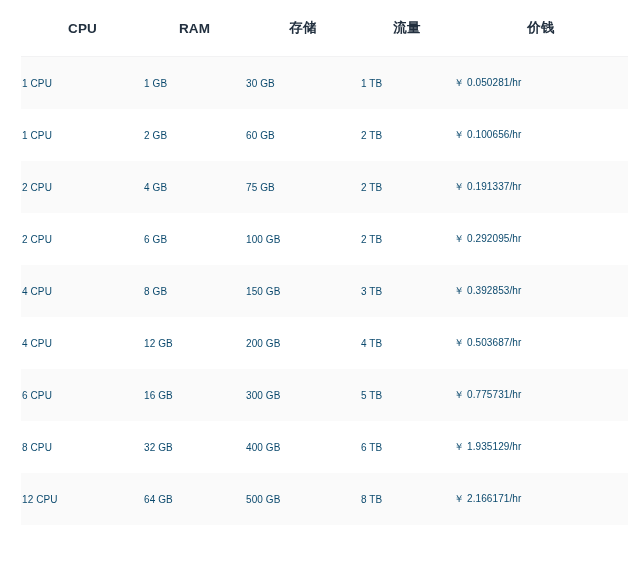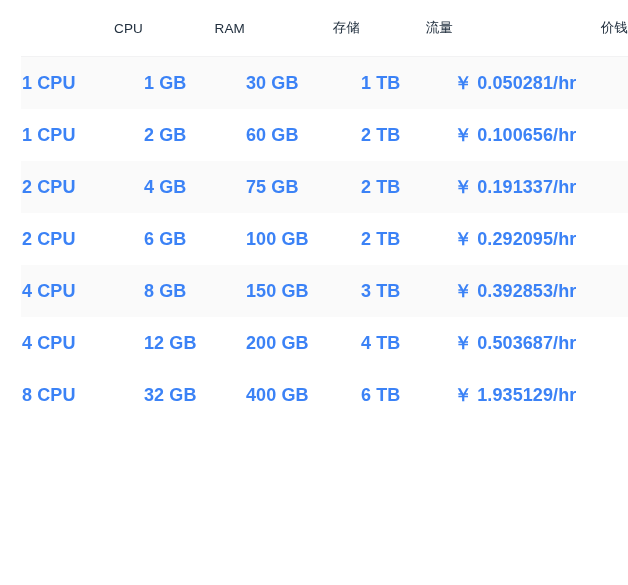--- a/index.html
+++ b/index.html
@@ -28,35 +28,35 @@
     font-size: 13.5px;
     color: #24303c;
   }
   table.pricing-table col.c-cpu   { width: 122px; }
   table.pricing-table col.c-ram   { width: 102px; }
   table.pricing-table col.c-store { width: 115px; }
   table.pricing-table col.c-traf  { width: 93px; }
   table.pricing-table col.c-price { width: 175px; }
 
   thead th {
-    text-align: right;
-    font-weight: normal;
+    text-align: center;
+    font-weight: bold;
     font-size: 13.5px;
     color: #22303f;
     padding: 0 0 0 1px;
     height: 56px;
     vertical-align: middle;
     border: none;
     letter-spacing: 0.15px;
   }
   tbody td {
     text-align: left;
-    font-weight: bold;
-    font-size: 18px;
-    color: #3b82f6;
+    font-weight: normal;
+    font-size: 10px;
+    color: #0c4a6e;
     padding: 0 0 0 1px;
     height: 52px;
     vertical-align: middle;
     border: none;
     white-space: nowrap;
     letter-spacing: 0.1px;
   }
   tbody tr.stripe td {
     background: #fafafa;
   }
@@ -127,22 +127,36 @@
           <td><span class="cell-inner">3 TB</span></td>
           <td><span class="cell-inner">￥ 0.392853/hr</span></td>
         </tr>
         <tr class="plain">
           <td><span class="cell-inner">4 CPU</span></td>
           <td><span class="cell-inner">12 GB</span></td>
           <td><span class="cell-inner">200 GB</span></td>
           <td><span class="cell-inner">4 TB</span></td>
           <td><span class="cell-inner">￥ 0.503687/hr</span></td>
         </tr>
+        <tr class="stripe">
+          <td><span class="cell-inner">6 CPU</span></td>
+          <td><span class="cell-inner">16 GB</span></td>
+          <td><span class="cell-inner">300 GB</span></td>
+          <td><span class="cell-inner">5 TB</span></td>
+          <td><span class="cell-inner">￥ 0.775731/hr</span></td>
+        </tr>
         <tr class="plain">
           <td><span class="cell-inner">8 CPU</span></td>
           <td><span class="cell-inner">32 GB</span></td>
           <td><span class="cell-inner">400 GB</span></td>
           <td><span class="cell-inner">6 TB</span></td>
           <td><span class="cell-inner">￥ 1.935129/hr</span></td>
         </tr>
+        <tr class="stripe">
+          <td><span class="cell-inner">12 CPU</span></td>
+          <td><span class="cell-inner">64 GB</span></td>
+          <td><span class="cell-inner">500 GB</span></td>
+          <td><span class="cell-inner">8 TB</span></td>
+          <td><span class="cell-inner">￥ 2.166171/hr</span></td>
+        </tr>
       </tbody>
   </table>
 </div>
 
 </body></html>

